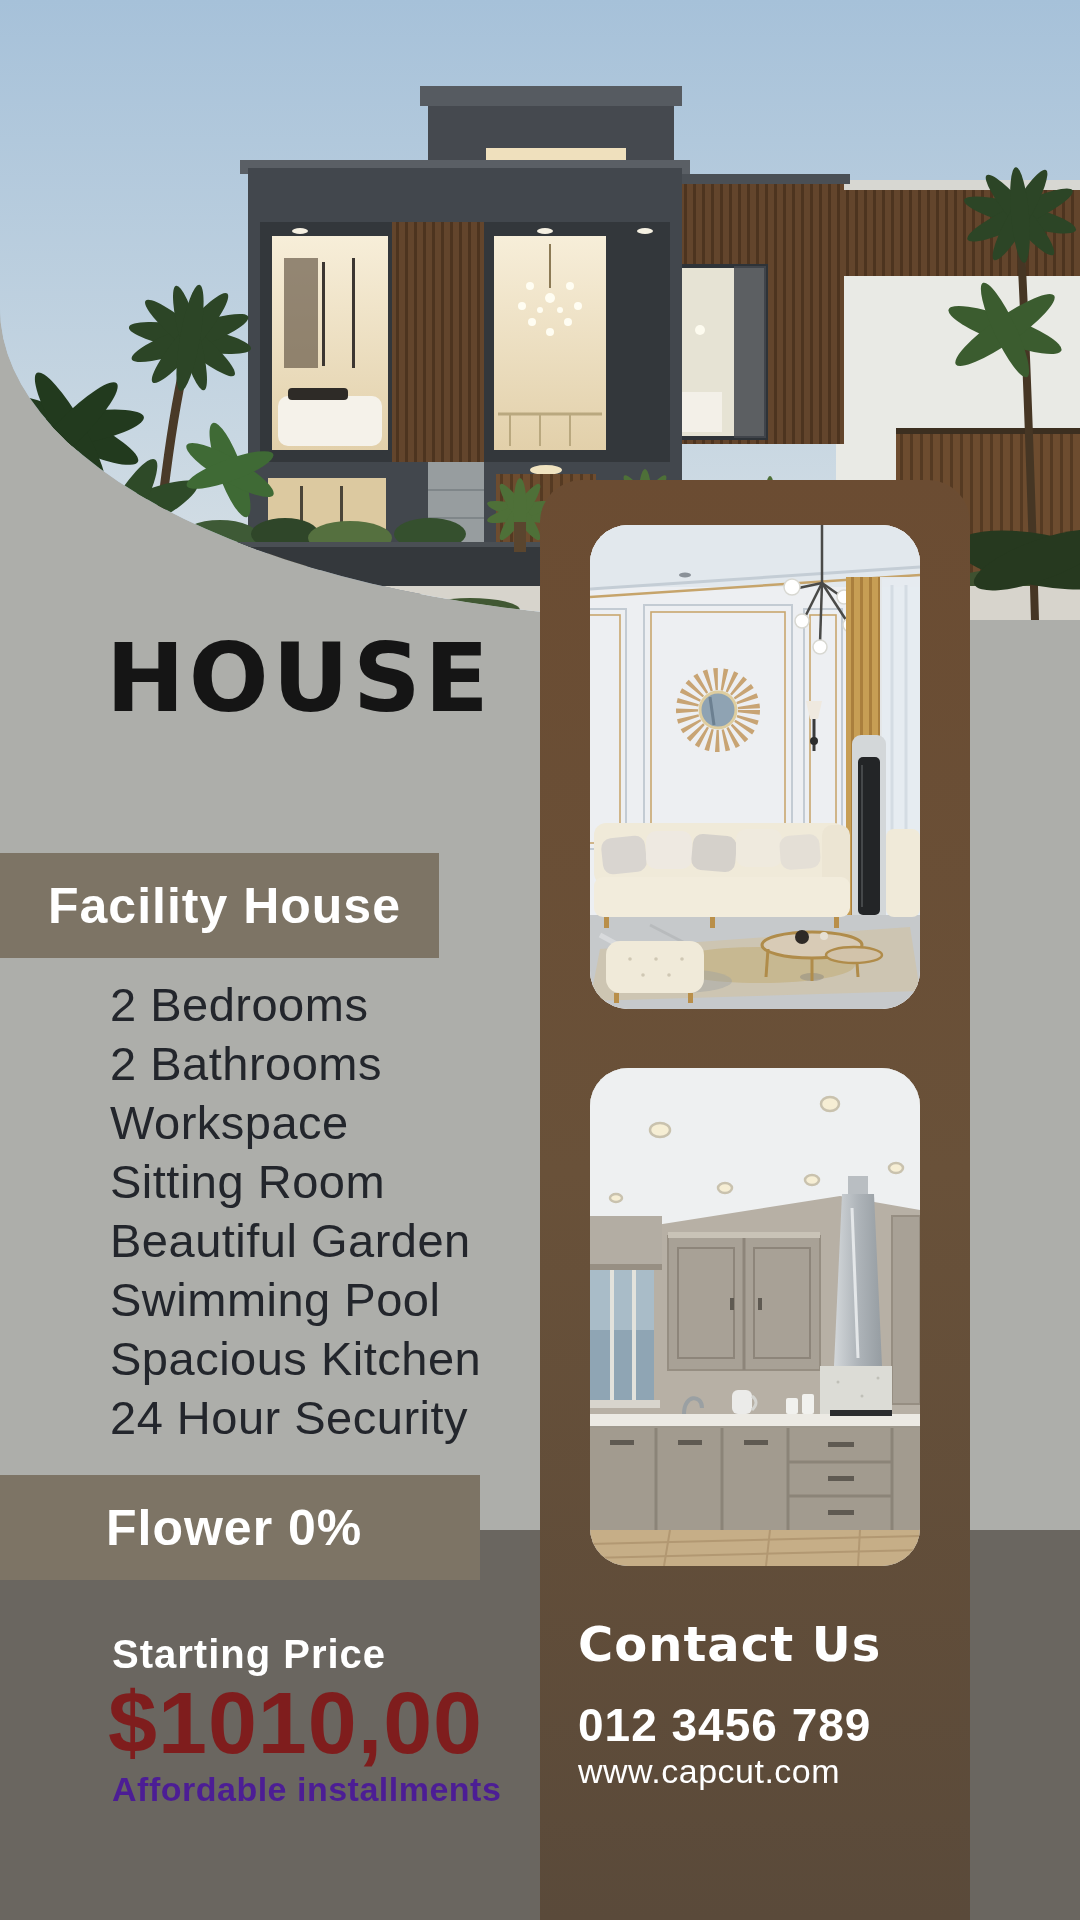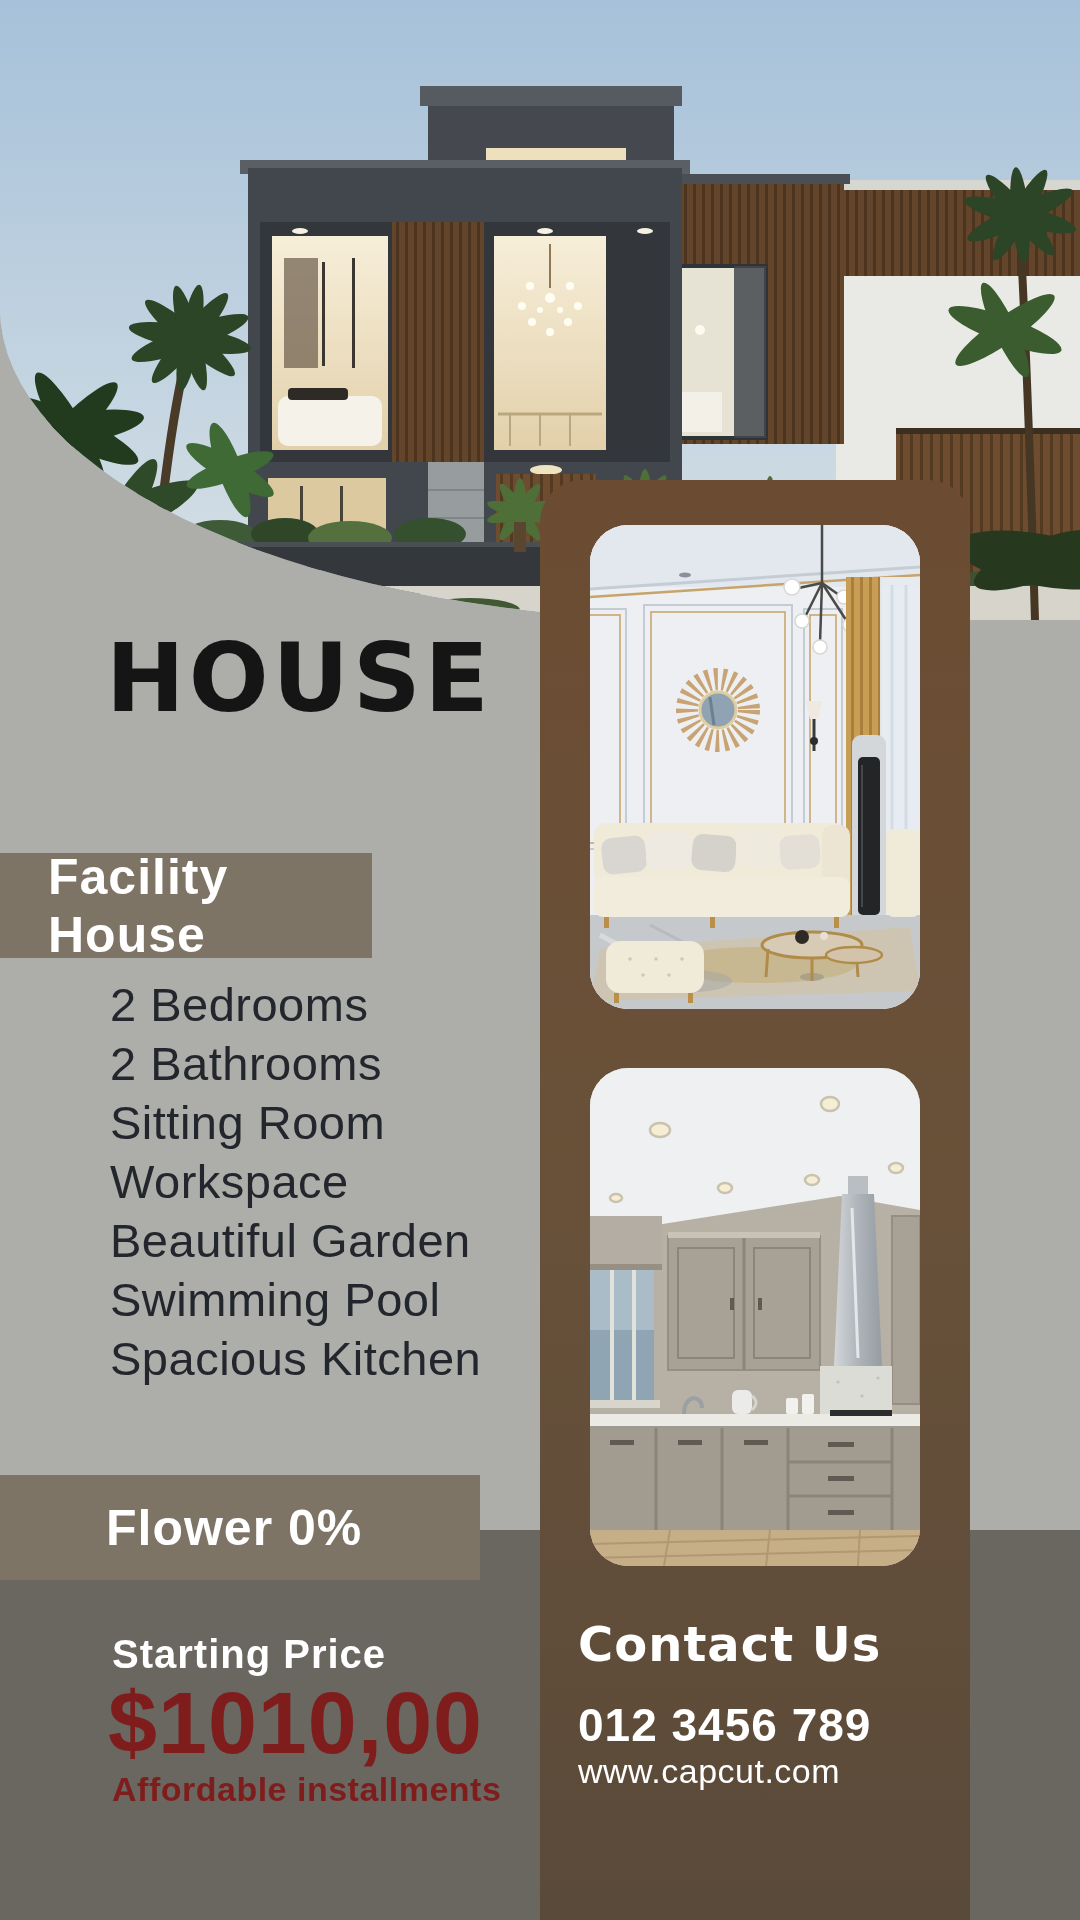--- a/index.html
+++ b/index.html
@@ -28,39 +28,39 @@
     letter-spacing:4px;color:#151515;
   }
   
   .band{
     position:absolute;left:0;height:105px;background:#7d7465;
     display:flex;align-items:center;z-index:2;
     padding-left:106px;box-sizing:border-box;
     font-family:"Liberation Sans",sans-serif;font-weight:700;
     font-size:50px;color:#ffffff;letter-spacing:1px;
   }
-  .band.facility{top:853px;width:372px;padding-left:48px;}
+  .band.facility{top:853px;width:439px;padding-left:48px;}
   .band.flower{top:1475px;width:480px;text-align:right;}
   
   .facility-list{
     position:absolute;left:110px;top:975px;z-index:2;
     font-size:47px;line-height:59px;color:#23262c;letter-spacing:.5px;
   }
   
   .price-label{
     position:absolute;left:112px;top:1632px;z-index:2;color:#fff;
     font-weight:700;font-size:40px;letter-spacing:1px;
   }
   .price-value{
     position:absolute;left:108px;top:1672px;z-index:2;color:#7f1d1d;
     font-family:Liberation Sans, sans-serif;
     font-weight:700;font-size:88px;letter-spacing:1px;
   }
   .price-note{
-    position:absolute;left:112px;top:1770px;z-index:2;color:#7f1d1d;
+    position:absolute;left:112px;top:1770px;z-index:2;color:#4c1d95;
     font-weight:700;font-size:34px;letter-spacing:.5px;
   }
   
   .panel{
     position:absolute;left:540px;top:480px;width:430px;height:1440px;
     background:linear-gradient(180deg,#6b4c32 0%,#695139 48%,#5a4a3a 100%);
     border-radius:42px 42px 0 0;z-index:3;
   }
   .panel-photo{
     position:absolute;left:50px;width:330px;overflow:hidden;
@@ -303,25 +303,26 @@
     <div>HOUSE</div>
   </div>
 
   <div class="band facility">
     <span>Facility House</span>
   </div>
 
   <div class="facility-list">
     <div>2 Bedrooms</div>
     <div>2 Bathrooms</div>
+    <div>Workspace</div>
     <div>Sitting Room</div>
-    <div>Workspace</div>
     <div>Beautiful Garden</div>
     <div>Swimming Pool</div>
     <div>Spacious Kitchen</div>
+    <div>24 Hour Security</div>
   </div>
 
   <div class="band flower">
     <span>Flower 0%</span>
   </div>
 
   <div class="price-label">Starting Price</div>
   <div class="price-value">$1010,00</div>
   <div class="price-note">Affordable installments</div>
 

